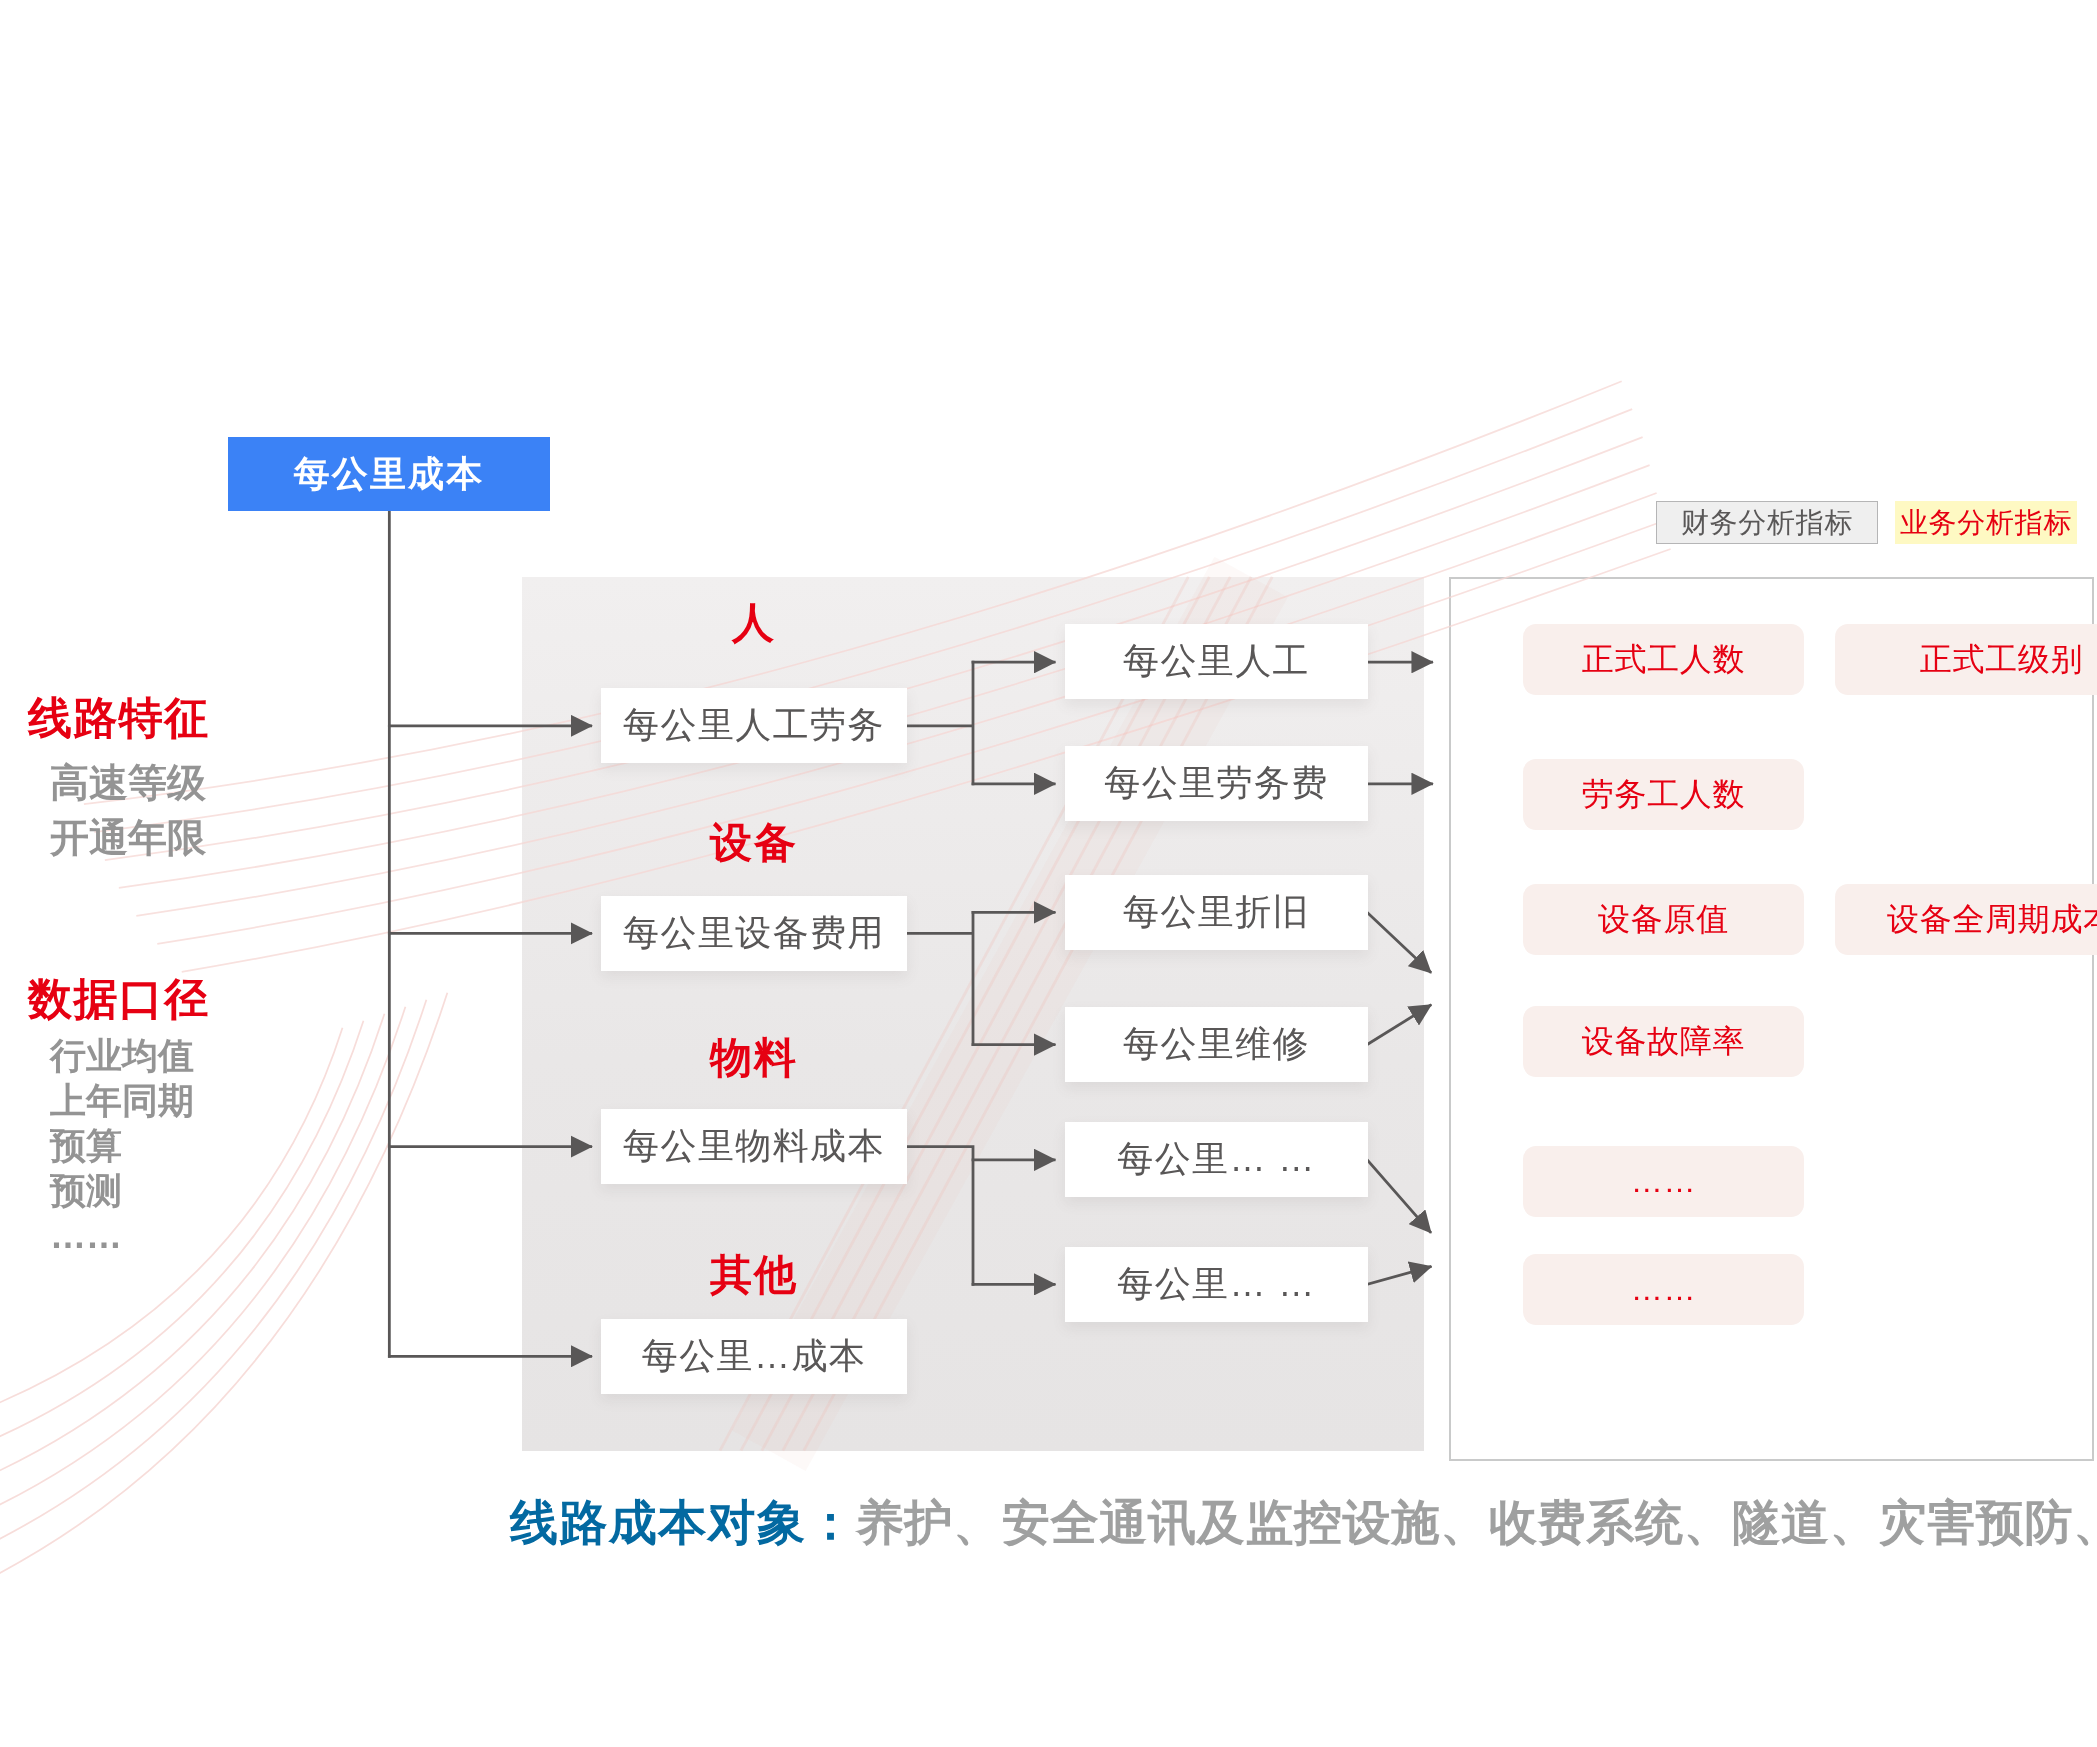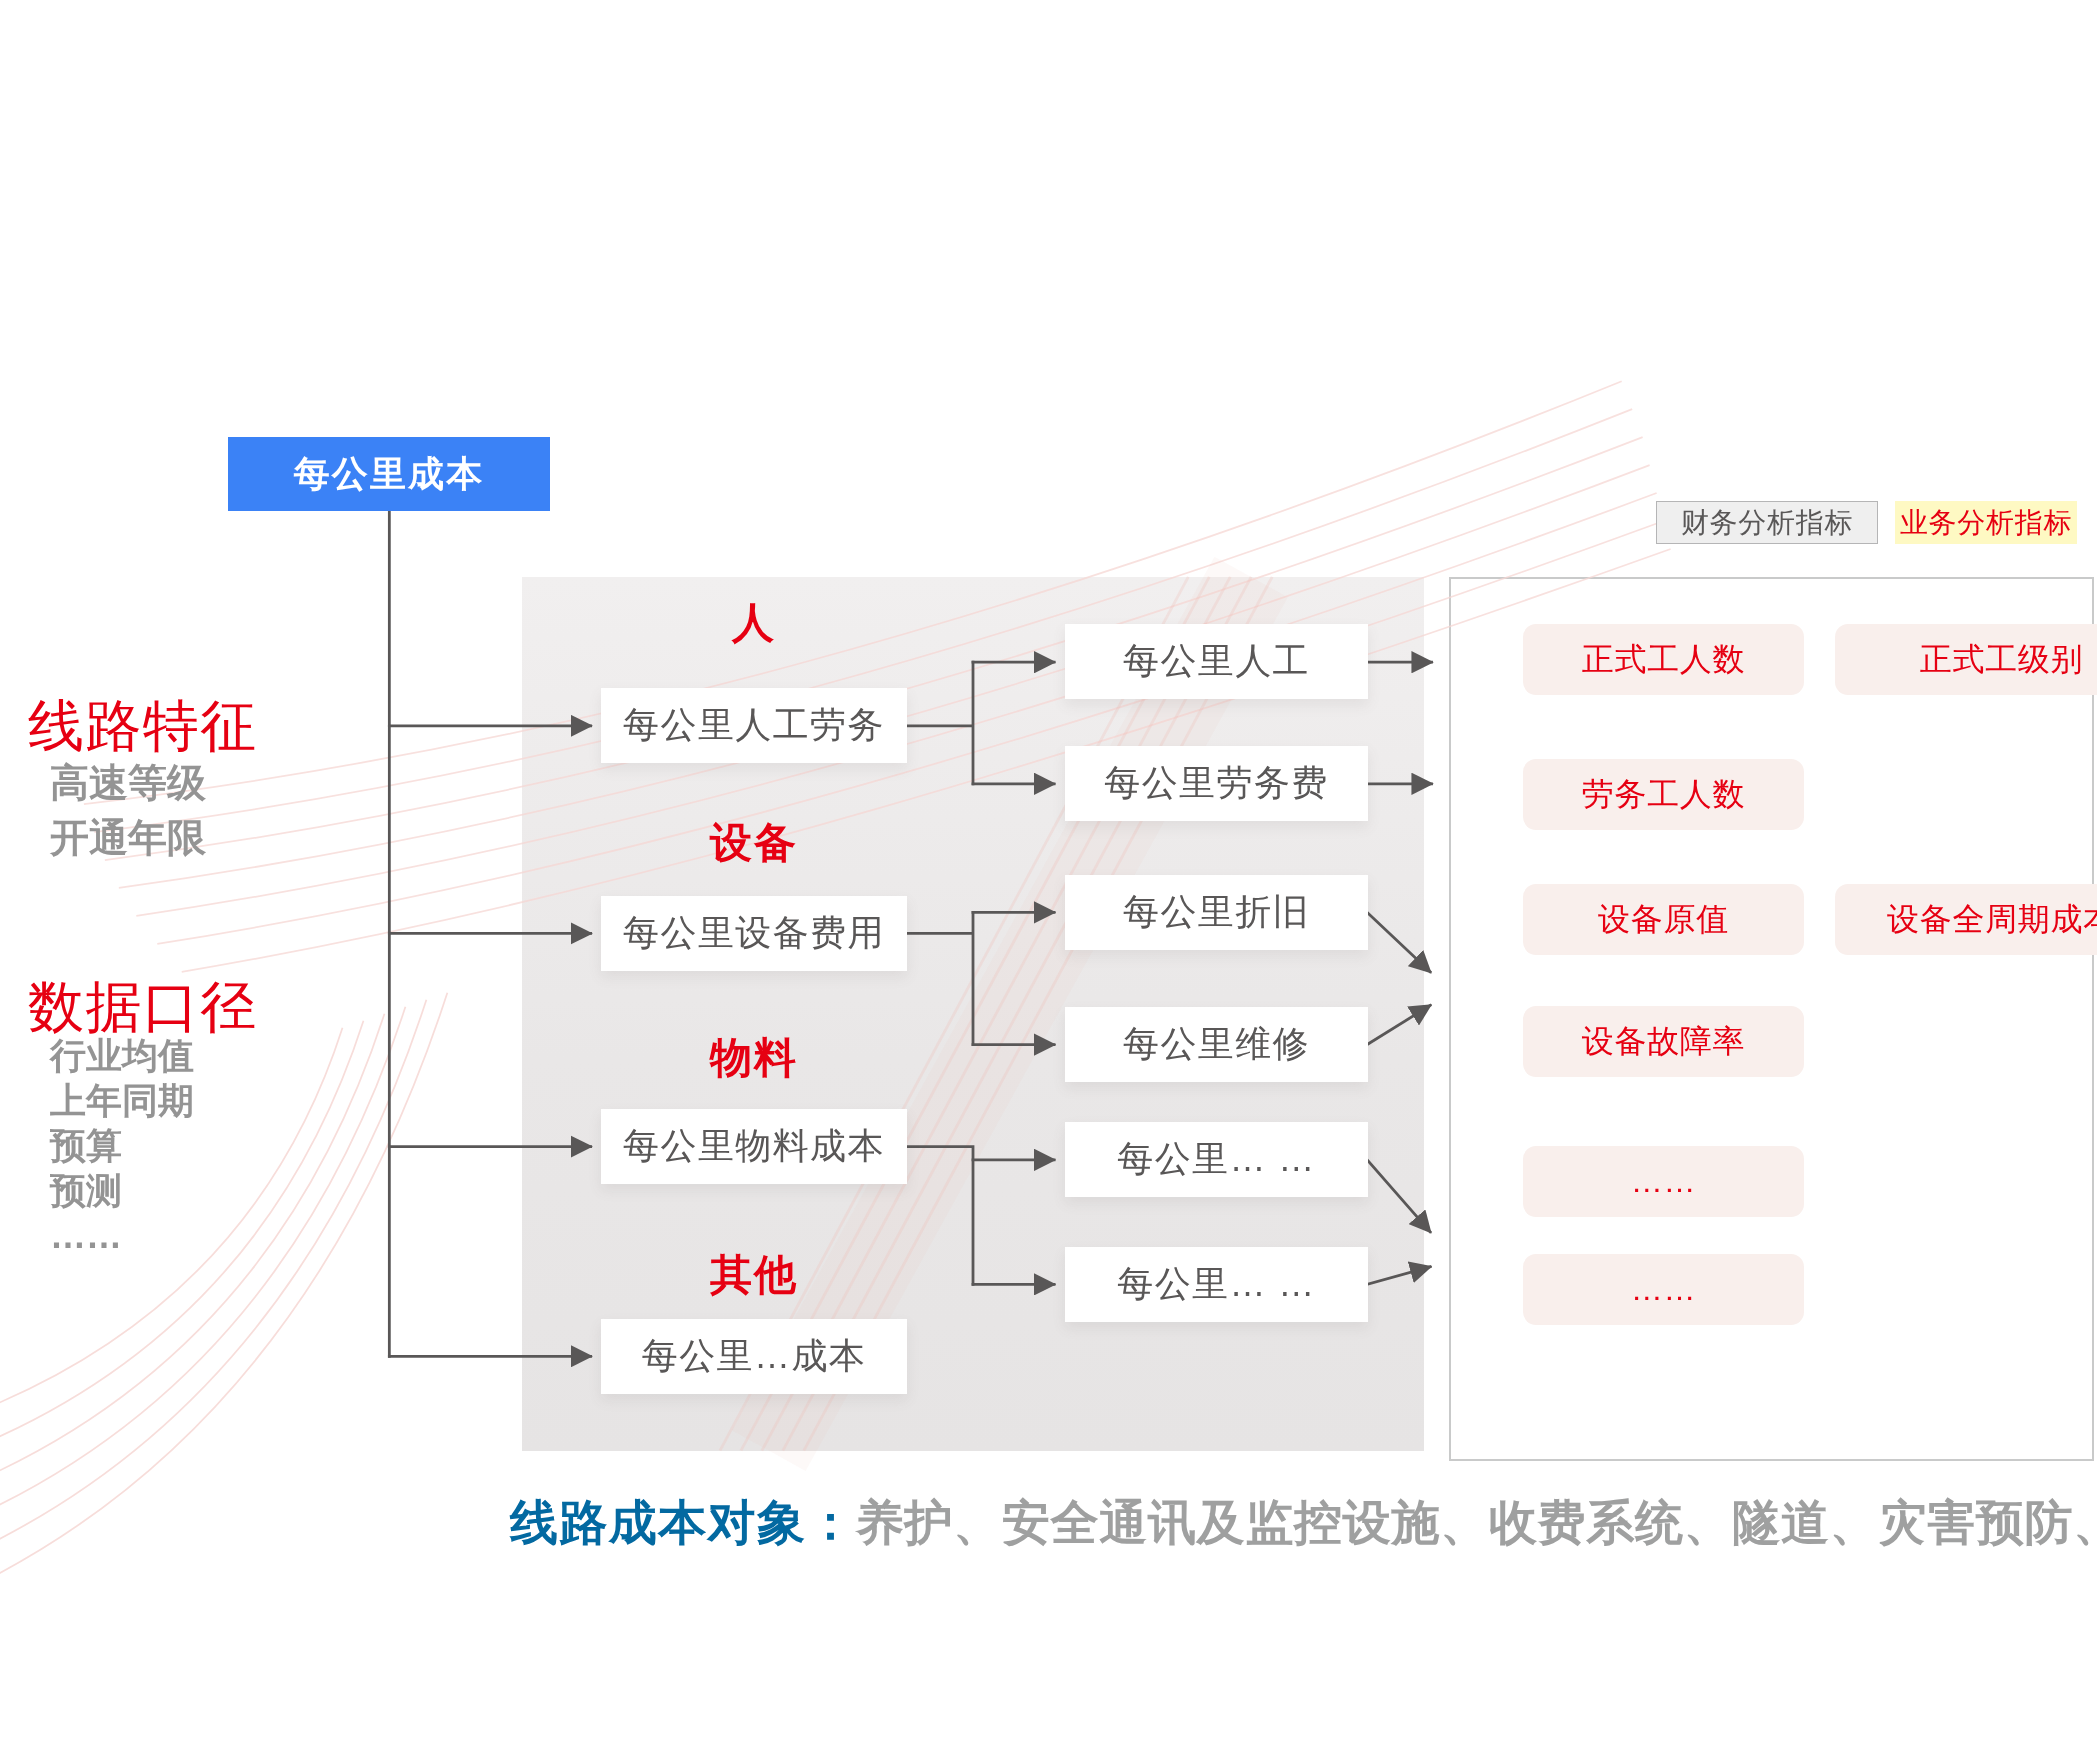--- a/index.html
+++ b/index.html
@@ -14,21 +14,21 @@
     left:0;top:117px;width:2097px;text-align:center;color:#e60012;
     font-size:70px;font-weight:bold;line-height:102px;letter-spacing:1.4px;
   }
 
   .root-box{
     left:228px;top:437px;width:322px;height:74px;background:#3b82f6;color:#ffffff;
     display:flex;align-items:center;justify-content:center;
     font-size:36px;font-weight:bold;letter-spacing:2.1px;
   }
 
-  .side-heading{color:#e60012;font-size:56px;font-weight:normal;letter-spacing:1.4px;}
+  .side-heading{color:#e60012;font-size:44px;font-weight:bold;letter-spacing:1.4px;}
   .side-list{color:#949494;font-weight:bold;}
   .side-list div{white-space:nowrap;}
   .features-list{font-size:39px;line-height:55px;}
   .calibers-list{font-size:36px;line-height:45px;}
 
   .gray-panel{
     left:522px;top:577px;width:902px;height:874px;
     background:linear-gradient(180deg,#f1efef 0%,#e9e7e7 55%,#e6e4e4 100%);
   }
   .right-panel{

